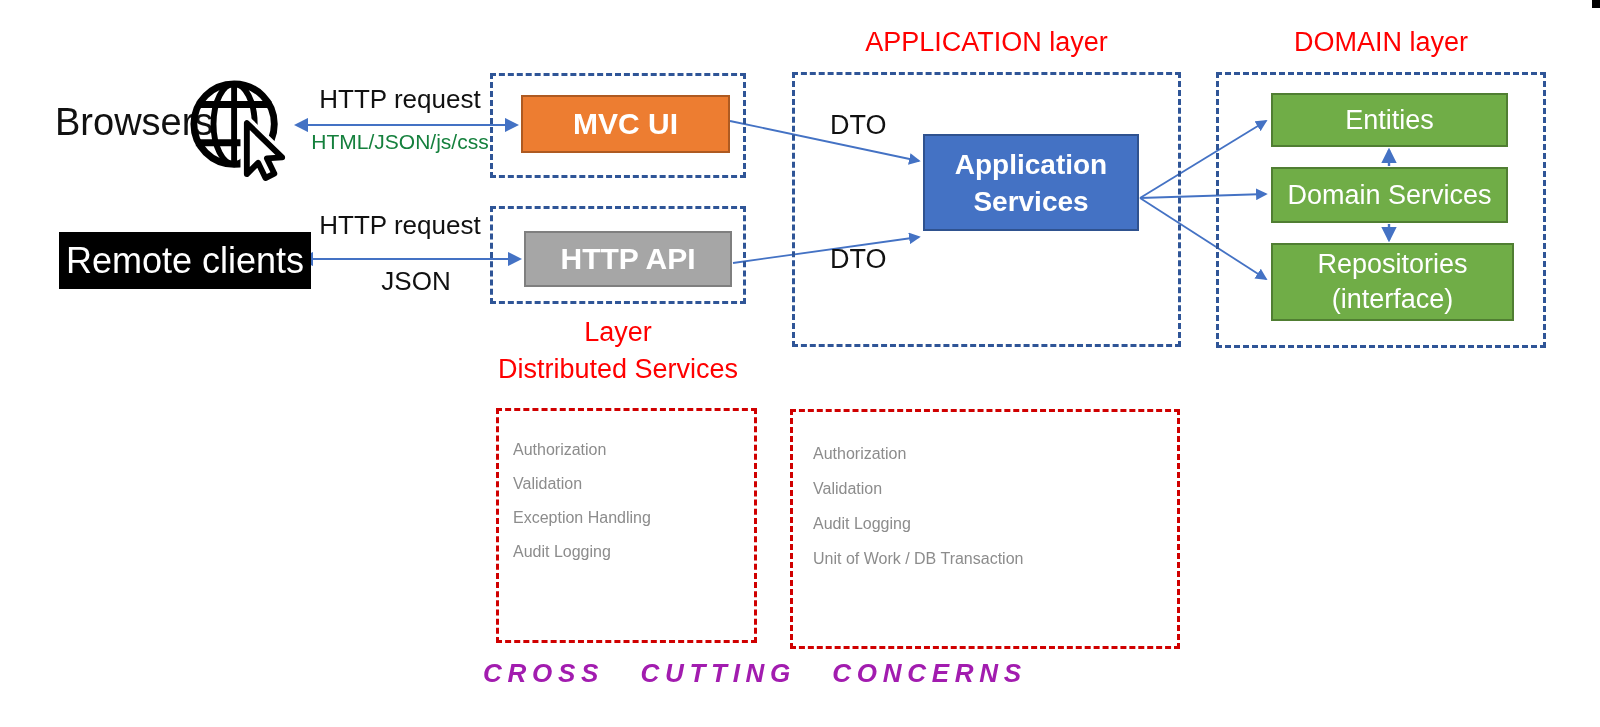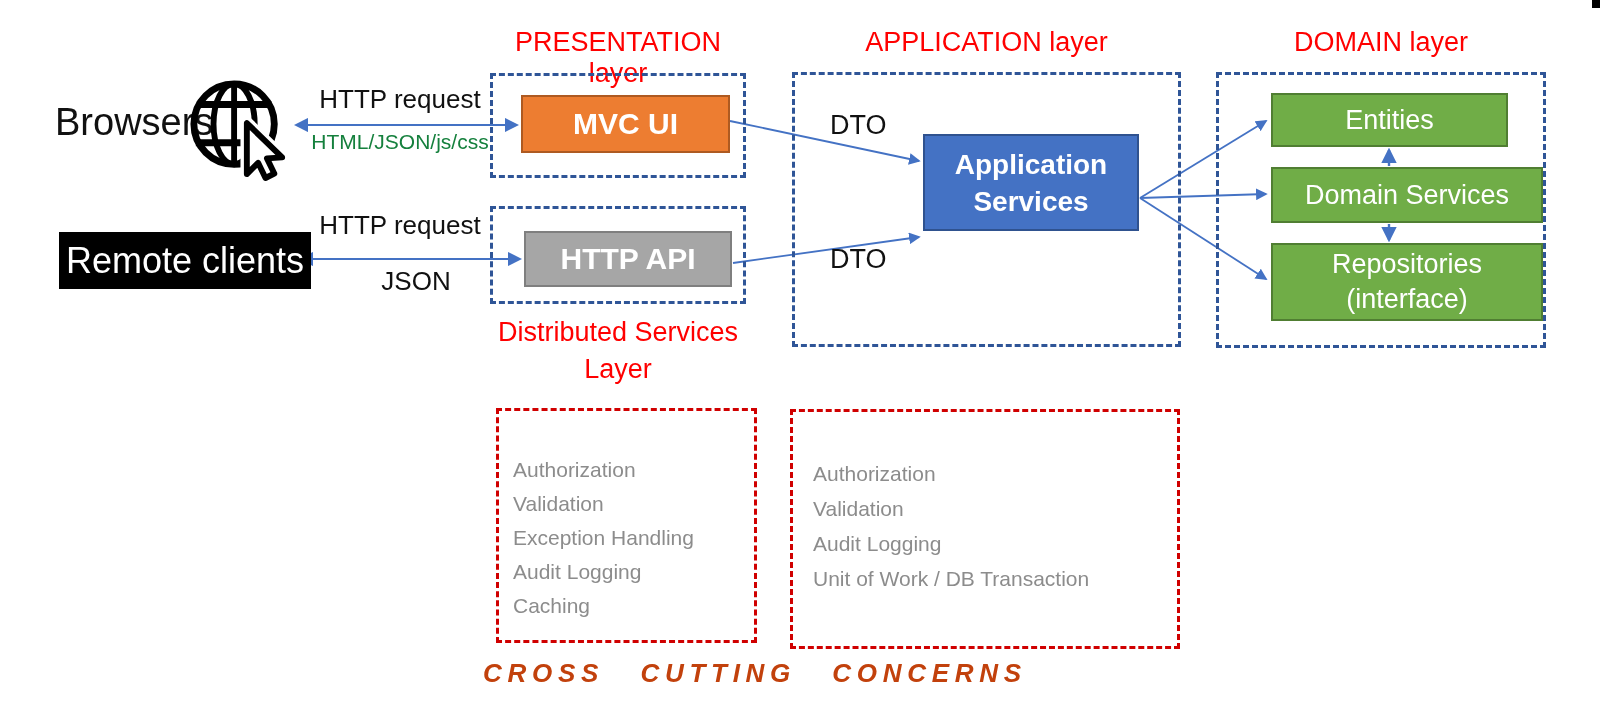--- a/index.html
+++ b/index.html
@@ -62,31 +62,31 @@
     font-size: 30px; font-weight: bold;
   }
   .app-box {
     left: 923px; top: 134px; width: 216px; height: 97px;
     background: #4472C4; border: 2px solid #2F528F;
     font-size: 28px; font-weight: bold; line-height: 37px;
     flex-direction: column;
   }
   .green { background: #70AD47; border: 2px solid #507E32; font-size: 27px; }
   .entities-box     { left: 1271px; top: 93px;  width: 237px; height: 54px; }
-  .dservices-box    { left: 1271px; top: 167px; width: 272px; height: 56px; }
-  .repos-box        { left: 1271px; top: 243px; width: 272px; height: 78px; line-height: 35px; flex-direction: column; }
+  .dservices-box    { left: 1271px; top: 167px; width: 237px; height: 56px; }
+  .repos-box        { left: 1271px; top: 243px; width: 243px; height: 78px; line-height: 35px; flex-direction: column; }
 
   
-  .concern-list { font-size: 21px; color: #8C8C8C; margin-top: 20px; }
+  .concern-list { font-size: 16px; color: #8C8C8C; }
   .cc-list-1 { left: 513px; top: 433px; line-height: 34px; }
   .cc-list-2 { left: 813px; top: 436px; line-height: 35px; }
 
   .cc-footer {
     left: 405px; top: 658px; width: 700px; text-align: center;
-    color: #c2410c; font-size: 26px; font-style: italic; font-weight: 600;
+    color: #a21caf; font-size: 26px; font-style: italic; font-weight: 600;
     letter-spacing: 0.22em; word-spacing: 0.9em;
   }
 
   .corner-mark { left: 1592px; top: 0; width: 8px; height: 8px; background: #000; }
 
   svg.overlay { left: 0; top: 0; width: 1600px; height: 727px; pointer-events: none; }
 </style>
 </head>
 <body>
 
@@ -125,26 +125,25 @@
     <span class="txt">Remote clients</span>
   </div>
 
   <div class="abs txt http-req-1">HTTP request</div>
   <div class="abs txt html-json">HTML/JSON/js/css</div>
   <div class="abs txt http-req-2">HTTP request</div>
   <div class="abs txt json-lbl">JSON</div>
   <div class="abs txt dto-1">DTO</div>
   <div class="abs txt dto-2">DTO</div>
 
-  <div class="abs layer-title pres-title">PRESENTATION layer</div>
   <div class="abs layer-title app-title">APPLICATION layer</div>
   <div class="abs layer-title domain-title">DOMAIN layer</div>
   <div class="abs layer-title dist-title">
+    <div>Layer</div>
     <div>Distributed Services</div>
-    <div>Layer</div>
   </div>
 
   <div class="abs blue-dash pres-dash-1"></div>
   <div class="abs blue-dash pres-dash-2"></div>
   <div class="abs blue-dash app-dash"></div>
   <div class="abs blue-dash domain-dash"></div>
 
   <div class="abs comp mvc-box">
     <span class="txt">MVC UI</span>
   </div>
@@ -167,21 +166,20 @@
   </div>
 
   <div class="abs red-dash cc-box-1"></div>
   <div class="abs red-dash cc-box-2"></div>
 
   <div class="abs concern-list cc-list-1">
     <div class="txt">Authorization</div>
     <div class="txt">Validation</div>
     <div class="txt">Exception Handling</div>
     <div class="txt">Audit Logging</div>
-    <div class="txt">Caching</div>
   </div>
 
   <div class="abs concern-list cc-list-2">
     <div class="txt">Authorization</div>
     <div class="txt">Validation</div>
     <div class="txt">Audit Logging</div>
     <div class="txt">Unit of Work / DB Transaction</div>
   </div>
 
   <div class="abs txt cc-footer">CROSS CUTTING CONCERNS</div>

